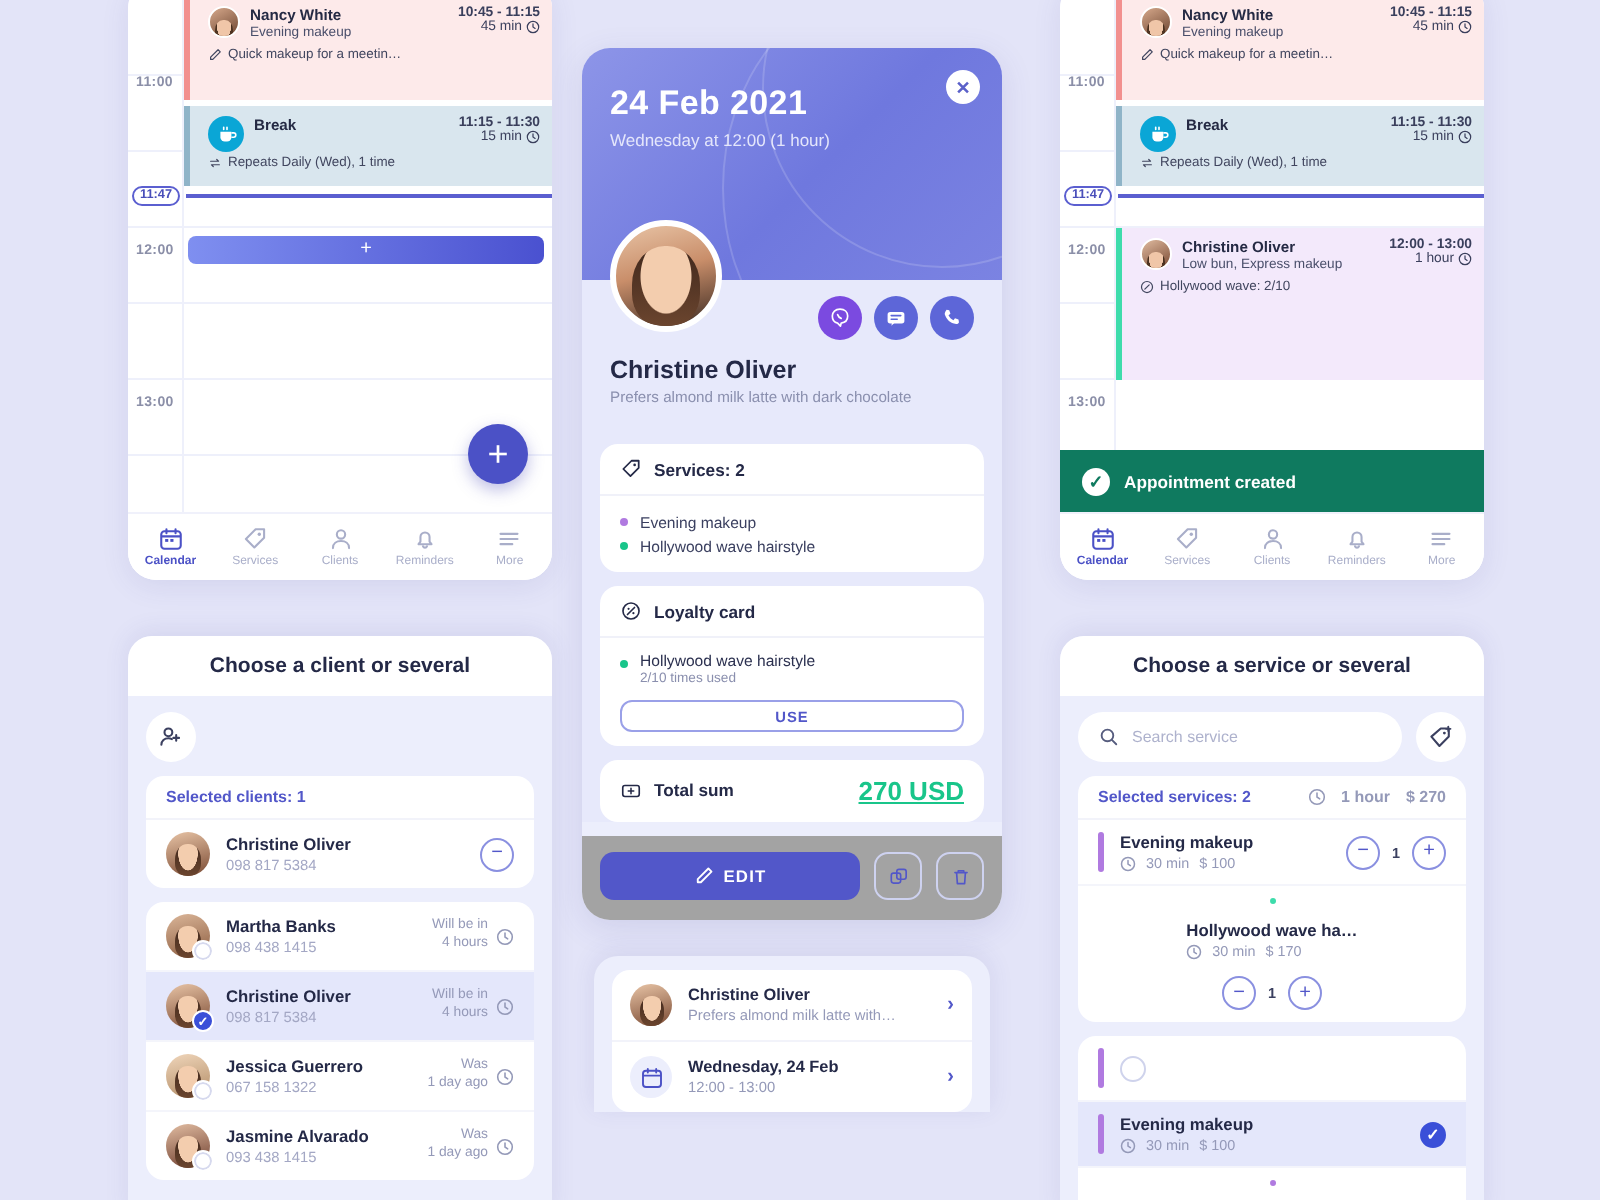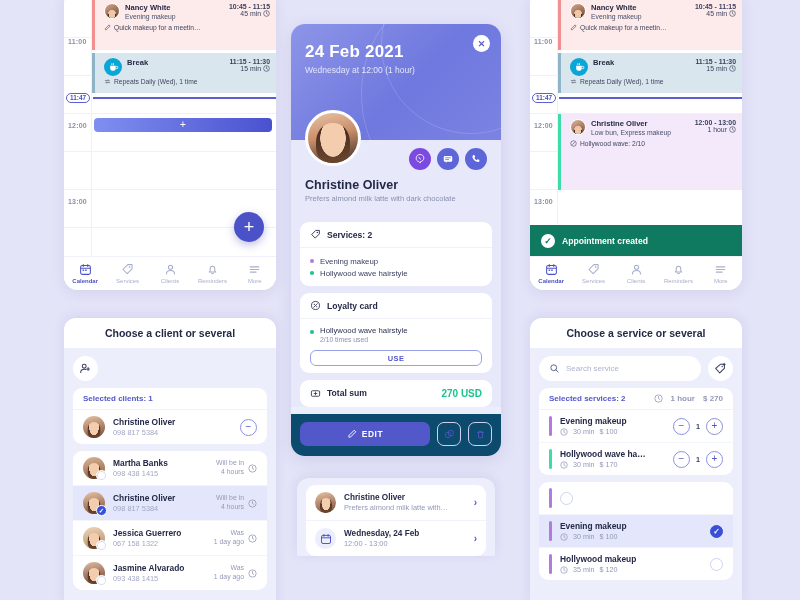--- a/index.html
+++ b/index.html
@@ -146,22 +146,22 @@
   .dot { width:4px;height:4px;border-radius:50%; flex:0 0 4px; }
   .loy-row { display:flex; gap:6px; align-items:flex-start; }
   .loy-t1 { font-size:7.8px; color:#2c3150; font-weight:500; }
   .loy-t2 { font-size:6.8px; color:#8a8fae; margin-top:1px; }
   .use-btn {
     margin-top:7px; border:1px solid #9aa0e8; border-radius:6px; height:16px;
     display:flex;align-items:center;justify-content:center; color:#5257c9; font-size:7.4px; font-weight:700; letter-spacing:.5px;
   }
   .total { display:flex; align-items:center; justify-content:space-between; padding: 8px 10px; }
   .total-l { display:flex; align-items:flex-start; gap:6px; font-size:8.6px; font-weight:700; color:#242947; }
-  .total-r { font-size:10px; font-weight:700; color:#19c58a; }
-  .det-actions { background:#0c4a6e; padding: 8px 9px 10px 9px; display:flex; gap:7px; }
+  .total-r { font-size:13px; font-weight:700; color:#19c58a;text-decoration:underline; }
+  .det-actions { background:#a3a3a3; padding: 8px 9px 10px 9px; display:flex; gap:7px; }
   .edit-btn {
     flex:1; height:24px; border-radius:7px; background:#5257c9; color:#fff;
     display:flex; align-items:center; justify-content:center; gap:5px;
     font-size:8.4px; font-weight:700; letter-spacing:.6px;
   }
   .sq-btn { width:24px; height:24px; border-radius:7px; border:1px solid #ced2f0; display:flex;align-items:center;justify-content:center; }
 
   
   .summary { position:absolute; left:297px; top:478px; width:198px; border-radius:12px 12px 0 0; overflow:hidden; background:#eceefc;
              box-shadow:0 -2px 12px rgba(70,70,150,.10); }
@@ -209,21 +209,21 @@
   .li-t { flex:1; min-width:0; }
   .li-n { font-size:8.4px; font-weight:700; color:#242947; white-space:nowrap; overflow:hidden; text-overflow:ellipsis;}
   .li-p { font-size:7.4px; color:#a3a7c4; margin-top:1px; }
   .li-r { display:flex; align-items:center; gap:4px; flex:0 0 auto; }
   .li-rt { text-align:right; font-size:6.9px; color:#9499b8; line-height:1.25; }
   .minus-btn { width:17px;height:17px;border-radius:50%; border:1.2px solid #8a90e0; display:flex;align-items:center;justify-content:center;
                color:#5257c9; font-size:10px; line-height:1; flex:0 0 17px;}
   .radio { width:13px;height:13px;border-radius:50%; border:1.3px solid #cfd3ec; flex:0 0 13px; }
   .radio.on { background:#3a4fd8; border-color:#3a4fd8; color:#fff; display:flex;align-items:center;justify-content:center; font-size:8px; font-weight:700;}
   .svc-li2 { display:flex; align-items:center; gap:8px; padding: 6px 10px 6px 10px; border-bottom:1px solid #f4f5fb; }
-  .svc-li2:last-child { border-bottom:none; }
+  .svc-li2:last-child { border-bottom:none;flex-direction:column; }
   .svc-li2.sel { background:#e4e7fb; }
   .svc-bar { width:3px; height:20px; border-radius:2px; flex:0 0 3px; }
   .svc-t1 { font-size:8.4px; font-weight:700; color:#242947; white-space:nowrap; overflow:hidden; text-overflow:ellipsis; }
   .svc-t2 { font-size:7.2px; color:#9499b8; margin-top:1px; display:flex; gap:5px; align-items:center; }
   .step { display:flex; align-items:center; gap:5px; flex:0 0 auto; }
   .step .n { font-size:7.2px; color:#3b4060; font-weight:700; width:6px; text-align:center; }
   .step .b { width:17px;height:17px;border-radius:50%; border:1.2px solid #8a90e0; display:flex;align-items:center;justify-content:center;
              color:#5257c9; font-size:10px; line-height:1; }
 </style>
 </head>

